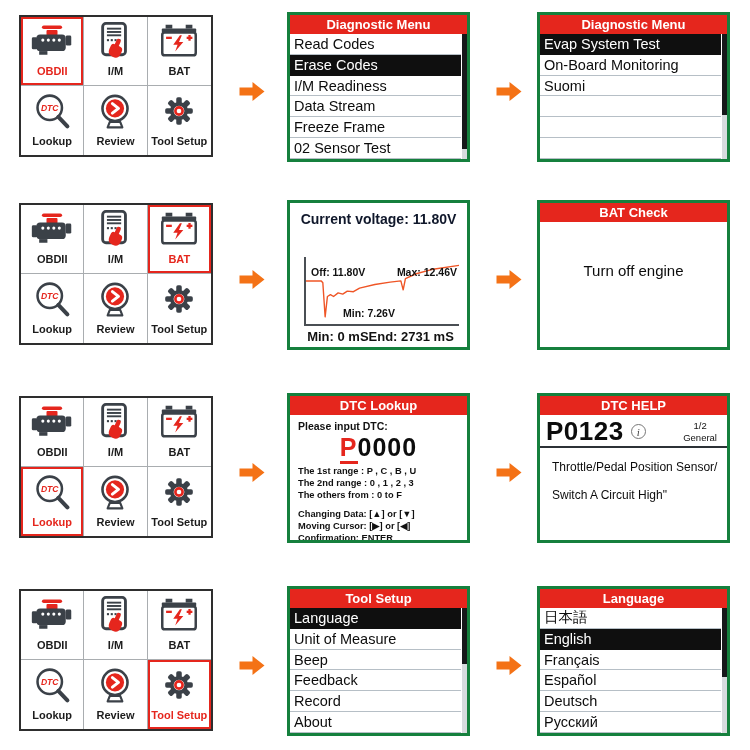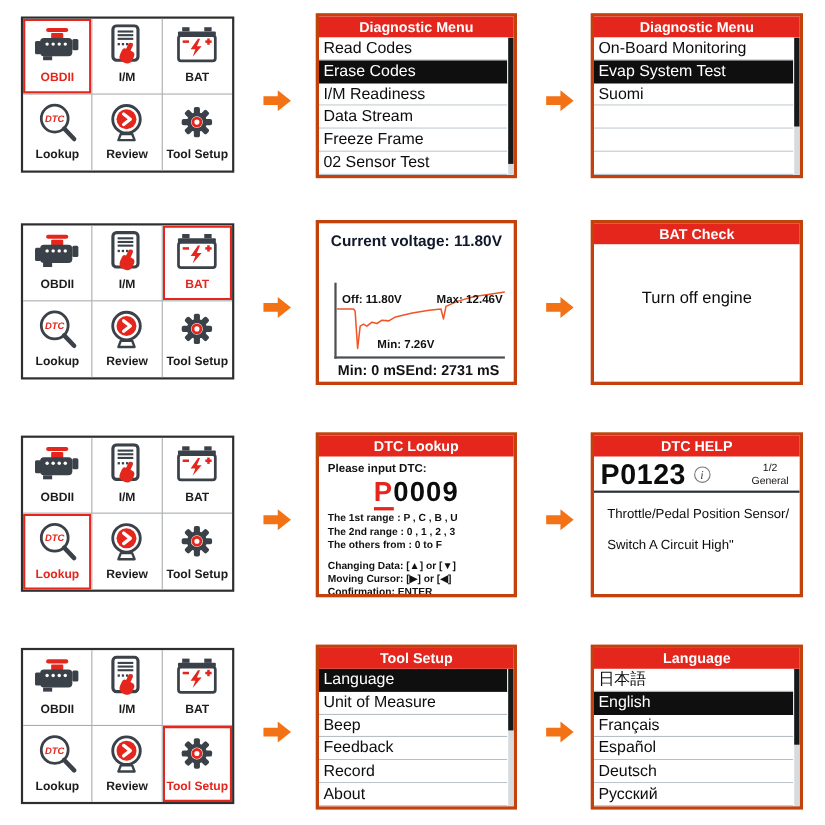--- a/index.html
+++ b/index.html
@@ -16,21 +16,21 @@
   .cell:nth-child(n+4) { border-bottom:none; }
   .cell.active { box-shadow: inset 0 0 0 2px #e5261d; }
   .cell.active .mlabel { color:#e5261d; }
   .micon { flex:1; display:flex; align-items:center; justify-content:center; width:100%; }
   .micon svg { width:44px; height:38px; }
   .mlabel { font-size:11px; font-weight:bold; color:#1c1c1c; white-space:nowrap; }
   
   .fwd { position:absolute; top:70px; width:26px; height:19px; }
   .fwd svg { width:26px; height:19px; }
   
-  .screen { position:absolute; top:0; height:150px; border:3px solid #c2410c; background:#fff;
+  .screen { position:absolute; top:0; height:150px; border:3px solid #15803d; background:#fff;
     display:flex; flex-direction:column; }
   .s1 { left:287px; width:183px; }
   .s2 { left:537px; width:193px; }
   .shead { flex:none; background:#e5261d; color:#fff; font-weight:bold; font-size:13px;
     height:19px; line-height:19px; text-align:center; }
   .sbody { flex:1; position:relative; overflow:hidden; }
   .mlist { position:absolute; top:0; bottom:0; left:0; right:6px; display:flex; flex-direction:column; }
   .mrow { flex:1; display:flex; align-items:center; padding-left:4px; font-size:14.5px;
     color:#0c0c0c; border-bottom:1px solid #b6bfc6; background:#fff; }
   .mrow.sel { background:#0f0f0f; color:#fff; border-bottom-color:#0f0f0f; }
@@ -205,22 +205,22 @@
         </div>
     </div>
   </div>
   <span class="fwd" style="left:496px"><svg viewBox="0 0 25 19">
         <use href="#icon-arrow"></use>
       </svg></span>
   <div class="screen s2">
     <div class="shead">Diagnostic Menu</div>
     <div class="sbody">
       <div class="mlist">
+        <div class="mrow sel">Evap System Test</div>
         <div class="mrow">On-Board Monitoring</div>
-        <div class="mrow sel">Evap System Test</div>
         <div class="mrow">Suomi</div>
         <div class="mrow"></div>
         <div class="mrow"></div>
         <div class="mrow"></div>
       </div>
       <div class="sbar">
           <div class="sthumb" style="height:65%"></div>
         </div>
     </div>
   </div>
@@ -360,21 +360,21 @@
     </div>
   </div>
   <span class="fwd" style="left:239px"><svg viewBox="0 0 25 19">
         <use href="#icon-arrow"></use>
       </svg></span>
   <div class="screen s1">
     <div class="shead">DTC Lookup</div>
     <div class="sbody lk">
       <div class="prompt">Please input DTC:</div>
       <div class="code">
-        <span class="pfx">P</span><span>0009</span>
+        <span class="pfx">P</span><span>0000</span>
       </div>
       <div class="rng">
         <div>The 1st range : P , C , B , U</div>
         <div>The 2nd range : 0 , 1 , 2 , 3</div>
         <div>The others from : 0 to F</div>
       </div>
       <div class="keys">
         <div>Changing Data: [▲]  or [▼]</div>
         <div>Moving Cursor:  [▶] or  [◀]</div>
         <div>Confirmation:  ENTER</div>

